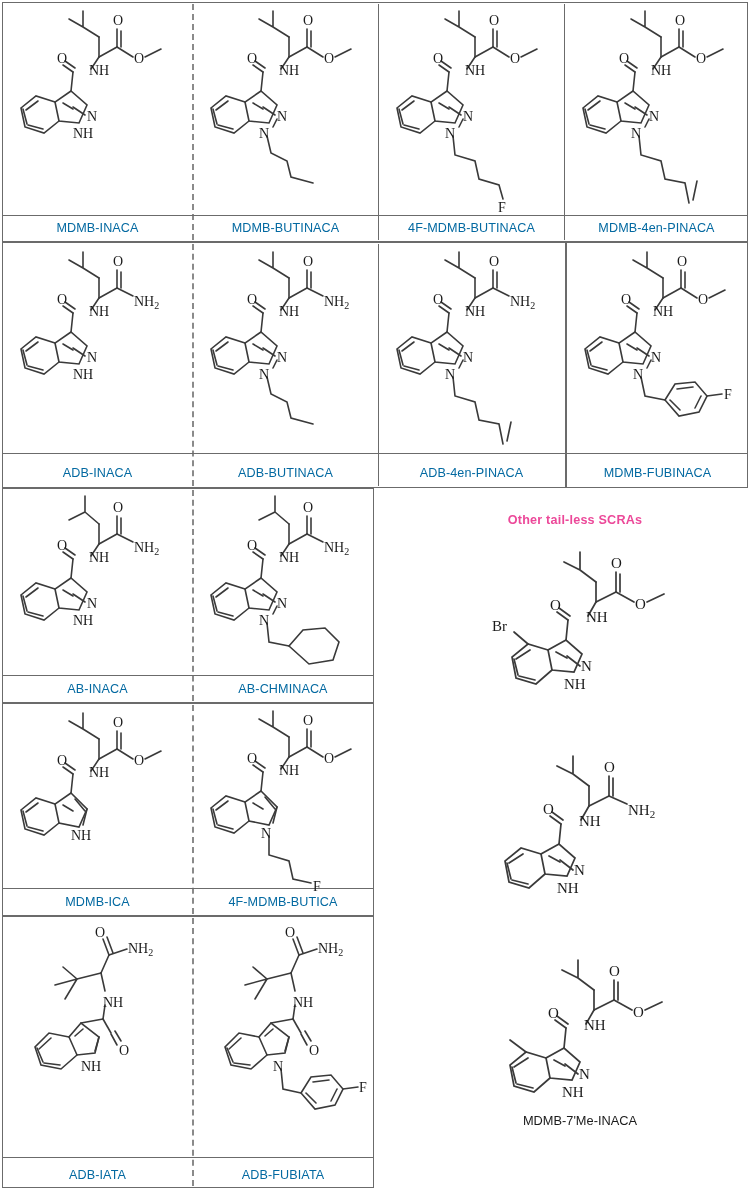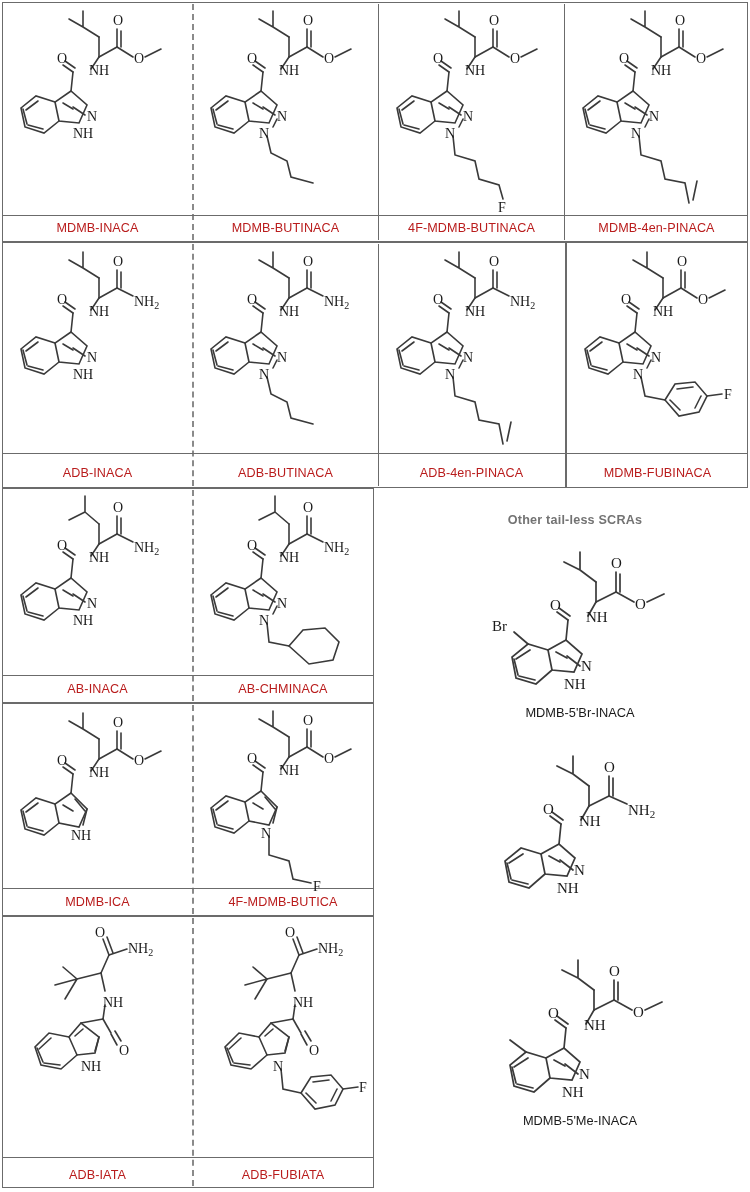--- a/index.html
+++ b/index.html
@@ -13,24 +13,24 @@
   .frame{position:absolute;border:1.5px solid #6b6b6b;box-sizing:border-box;}
   .hline{position:absolute;height:0;border-top:1.5px solid #6b6b6b;}
   .vline{position:absolute;width:0;border-left:1.5px solid #6b6b6b;}
   .dash{position:absolute;width:0;border-left:2px dashed #8a8a8a;}
 
   
   .cell{position:absolute;box-sizing:border-box;}
   .struct{position:absolute;left:0;right:0;top:0;bottom:22px;}
   .struct svg{display:block;width:100%;height:100%;}
   .cap{position:absolute;left:0;right:0;bottom:4px;text-align:center;
-       font-size:12.6px;letter-spacing:.1px;color:#b91c1c;white-space:nowrap;}
+       font-size:12.6px;letter-spacing:.1px;color:#0369a1;white-space:nowrap;}
 
   .section-title{position:absolute;text-align:center;font-size:12.6px;
-                 font-weight:bold;color:#737373;letter-spacing:.2px;}
+                 font-weight:bold;color:#ec4899;letter-spacing:.2px;}
 
   
   .rcell{position:absolute;box-sizing:border-box;}
   .rcap{position:absolute;left:0;right:0;bottom:0;text-align:center;
         font-size:12.8px;color:#1a1a1a;white-space:nowrap;}
   .rstruct{position:absolute;left:0;right:0;top:0;bottom:20px;}
   .rstruct svg{display:block;width:100%;height:100%;}
 </style>
 </head>
 <body>
@@ -653,21 +653,20 @@
           <text x="120" y="70">O</text>
           <text x="181" y="28">O</text>
           <text x="205" y="69">O</text>
           <text x="156" y="82">NH</text>
           <text x="151" y="131">N</text>
           <text x="134" y="149">NH</text>
           <text x="62" y="91">Br</text>
         </g>
       </svg>
     </div>
-    <div class="rcap">MDMB-5'Br-INACA</div>
   </div>
 
   <div class="rcell" style="left:430px;top:742px;width:300px;height:180px;">
     <div class="rstruct">
       <svg viewBox="0 0 300 160" xmlns="http://www.w3.org/2000/svg">
         <g fill="none" stroke="#3a3a3a" stroke-width="1.7" stroke-linecap="round">
           <path d="M143 32 L143 14 M143 32 L127 24 M143 32 L159 44"></path>
           <path d="M159 44 L159 64"></path>
           <path d="M159 64 L179 54"></path>
           <path d="M179 54 L179 34"></path>
@@ -725,16 +724,16 @@
         <g font-family="'Liberation Serif',serif" font-size="15" fill="#1a1a1a" stroke="none">
           <text x="118" y="70">O</text>
           <text x="179" y="28">O</text>
           <text x="203" y="69">O</text>
           <text x="154" y="82">NH</text>
           <text x="149" y="131">N</text>
           <text x="132" y="149">NH</text>
         </g>
       </svg>
     </div>
-    <div class="rcap">MDMB-5'Me-INACA</div>
+    <div class="rcap">MDMB-7'Me-INACA</div>
   </div>
 
 </div>
 
 </body></html>

